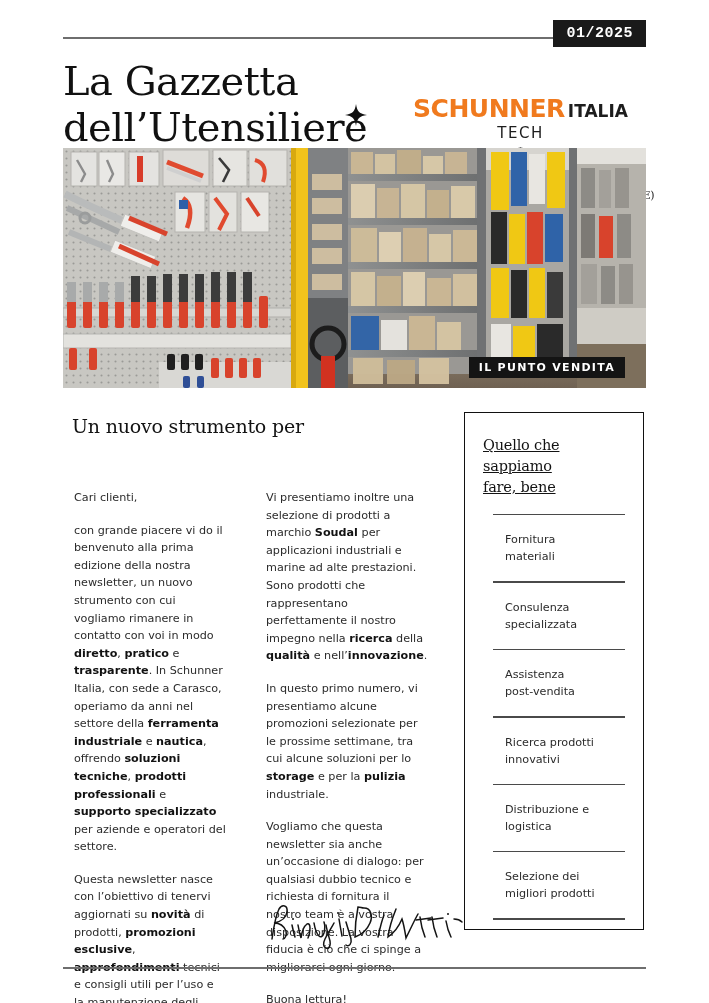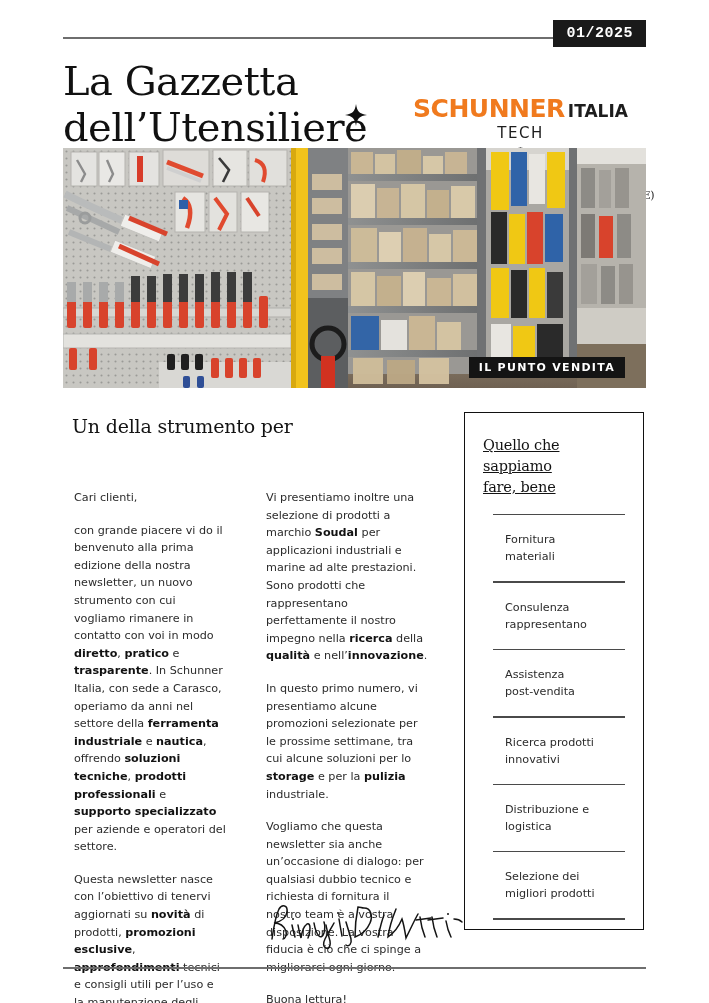--- a/index.html
+++ b/index.html
@@ -497,21 +497,21 @@
       <rect x="514" y="160" width="69" height="40" fill="#cfccc5"></rect>
       <rect x="514" y="196" width="69" height="44" fill="#7d6f5c"></rect>
 
       <rect x="0" y="0" width="583" height="240" fill="none"></rect>
     </svg>
 
     <div class="hero-caption">IL PUNTO VENDITA</div>
   </div>
 
   <div class="article-head">
-    <span class="ln">Un della strumento per</span>
+    <span class="ln">Un nuovo strumento per</span>
   </div>
 
   <div class="col col-left">
       <p><span>Cari clienti,</span></p>
       <p><span>con grande piacere vi do il benvenuto alla prima edizione della nostra newsletter, un nuovo strumento con cui vogliamo rimanere in contatto con voi in modo </span><b>diretto</b><span>, </span><b>pratico</b><span> e </span><b>trasparente</b><span>. In Schunner Italia, con sede a Carasco, operiamo da anni nel settore della </span><b>ferramenta industriale</b><span> e </span><b>nautica</b><span>, offrendo </span><b>soluzioni tecniche</b><span>, </span><b>prodotti professionali</b><span> e </span><b>supporto specializzato</b><span> per aziende e operatori del settore.</span></p>
       <p><span>Questa newsletter nasce con l’obiettivo di tenervi aggiornati su </span><b>novità</b><span> di prodotti, </span><b>promozioni esclusive</b><span>, </span><b>approfondimenti</b><span> tecnici e consigli utili per l’uso e la manutenzione degli articoli che distribuiamo. Crediamo che restare informati sia il primo passo per lavorare meglio, con strumenti e materiali affidabili.</span></p>
     </div>
 
   <div class="col col-mid">
       <p><span>Vi presentiamo inoltre una selezione di prodotti a marchio </span><b>Soudal</b><span> per applicazioni industriali e marine ad alte prestazioni. Sono prodotti che rappresentano perfettamente il nostro impegno nella </span><b>ricerca</b><span> della </span><b>qualità</b><span> e nell’</span><b>innovazione</b><span>.</span></p>
@@ -553,21 +553,21 @@
     </div>
     <div class="side-list">
       <div class="side-sep"></div>
       <div class="side-item">
         <span class="ln">Fornitura</span>
         <span class="ln">materiali</span>
       </div>
       <div class="side-sep"></div>
       <div class="side-item">
         <span class="ln">Consulenza</span>
-        <span class="ln">rappresentano</span>
+        <span class="ln">specializzata</span>
       </div>
       <div class="side-sep"></div>
       <div class="side-item">
         <span class="ln">Assistenza</span>
         <span class="ln">post-vendita</span>
       </div>
       <div class="side-sep"></div>
       <div class="side-item">
         <span class="ln">Ricerca prodotti</span>
         <span class="ln">innovativi</span>

